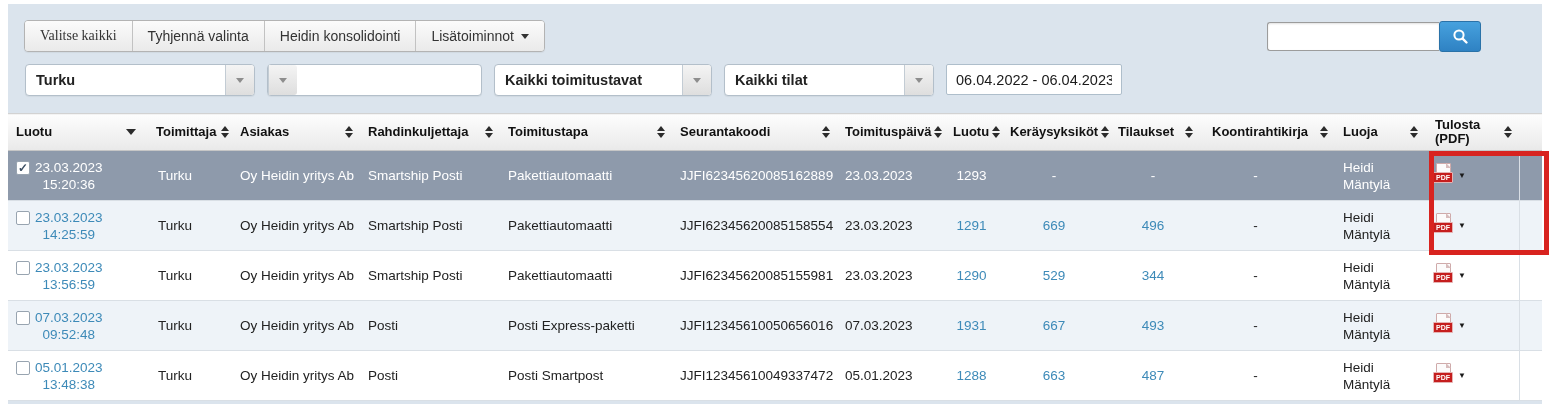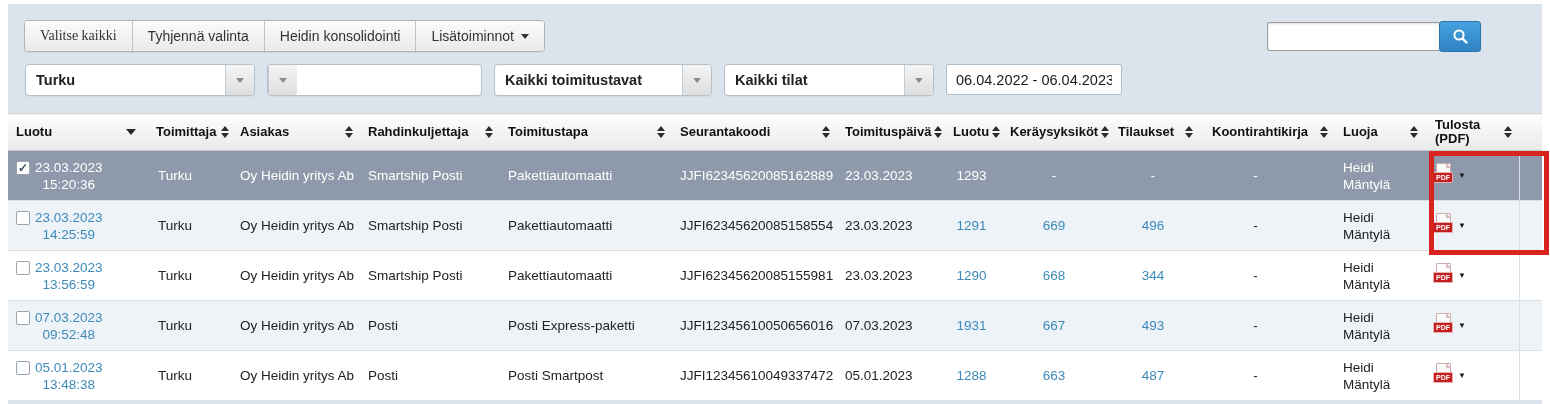--- a/index.html
+++ b/index.html
@@ -364,21 +364,21 @@
         </a>
       </div>
     </td>
     <td class="c2">Turku</td>
     <td class="c3">Oy Heidin yritys Ab</td>
     <td class="c4">Smartship Posti</td>
     <td class="c5">Pakettiautomaatti</td>
     <td class="c6">JJFI62345620085155981</td>
     <td class="c7">23.03.2023</td>
     <td class="c8"><a class="num-link">1290</a></td>
-    <td class="c9"><a class="num-link">668</a></td>
+    <td class="c9"><a class="num-link">529</a></td>
     <td class="c10"><a class="num-link">344</a></td>
     <td class="c11">-</td>
     <td class="c12">Heidi Mäntylä</td>
     <td class="c13">
       <span class="pdf-btn">
         <span class="pdf-icon">
           <span class="sheet"></span>
           <span class="pdf-badge">PDF</span>
         </span>
         <span class="pdf-caret">▼</span>

